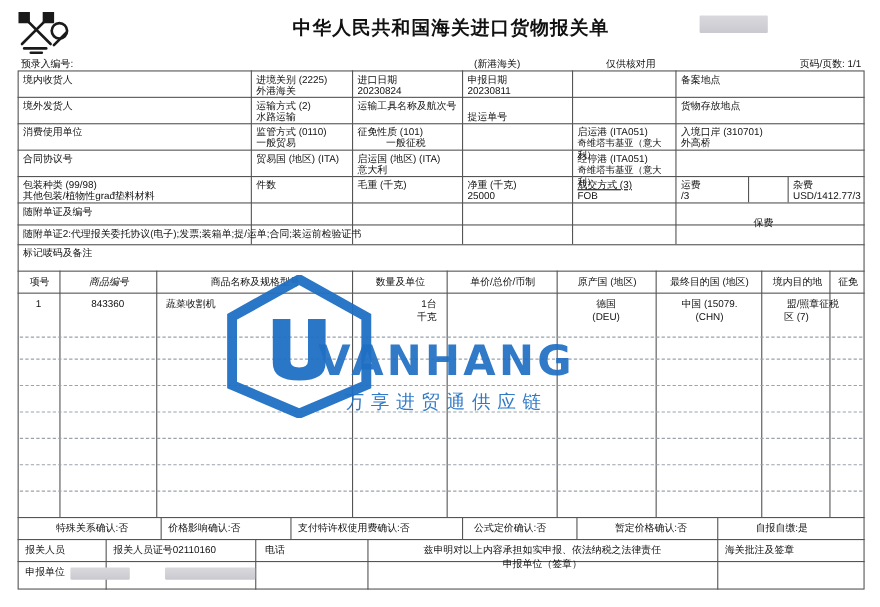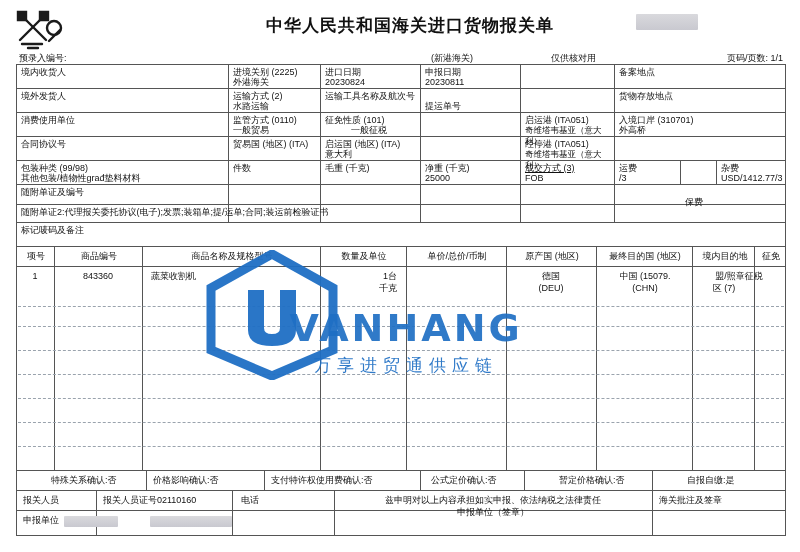--- a/index.html
+++ b/index.html
@@ -151,21 +151,21 @@
   <div class="cell" style="left:682px;top:152px;width:34px;margin-top:44px;">保费</div>
   <div class="cell" style="left:718px;top:162px;width:66px;">杂费</div>
   <div class="cell" style="left:718px;top:172px;width:70px;">USD/1412.77/3</div>
 
   <div class="cell" style="left:18px;top:186px;width:400px;">随附单证及编号</div>
   <div class="cell" style="left:18px;top:206px;width:600px;">随附单证2:代理报关委托协议(电子);发票;装箱单;提/运单;合同;装运前检验证书</div>
   <div class="cell" style="left:18px;top:224px;width:400px;">标记唛码及备注</div>
   <div class="cell" style="left:18px;top:234px;width:400px;"></div>
 
   <div class="cell c-center" style="left:18px;top:250px;width:36px;">项号</div>
-  <div class="cell c-center" style="left:56px;top:250px;width:86px;">商品编号</div>
+  <div class="cell c-center" style="left:56px;top:250px;width:86px;font-style:italic;">商品编号</div>
   <div class="cell c-center" style="left:144px;top:250px;width:176px;">商品名称及规格型号</div>
   <div class="cell c-center" style="left:322px;top:250px;width:84px;">数量及单位</div>
   <div class="cell c-center" style="left:408px;top:250px;width:98px;">单价/总价/币制</div>
   <div class="cell c-center" style="left:508px;top:250px;width:88px;">原产国 (地区)</div>
   <div class="cell c-center" style="left:598px;top:250px;width:94px;">最终目的国 (地区)</div>
   <div class="cell c-center" style="left:694px;top:250px;width:62px;">境内目的地</div>
   <div class="cell c-center" style="left:756px;top:250px;width:30px;">征免</div>
 
   <div class="vline" style="left:54px;top:246px;height:224px;"></div>
   <div class="vline" style="left:142px;top:246px;height:224px;"></div>

